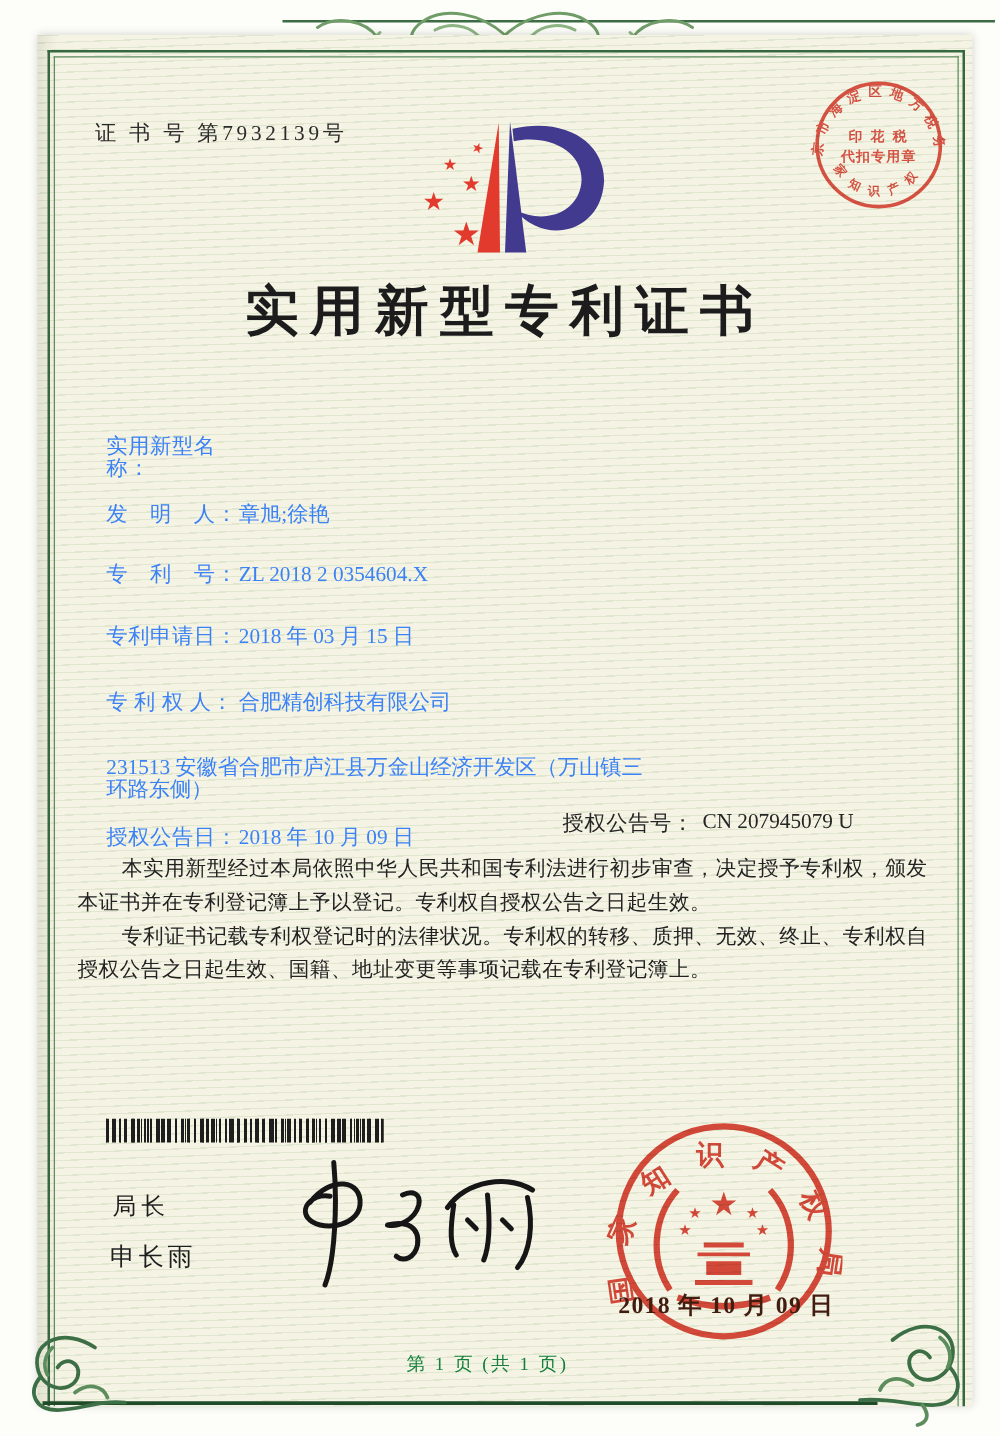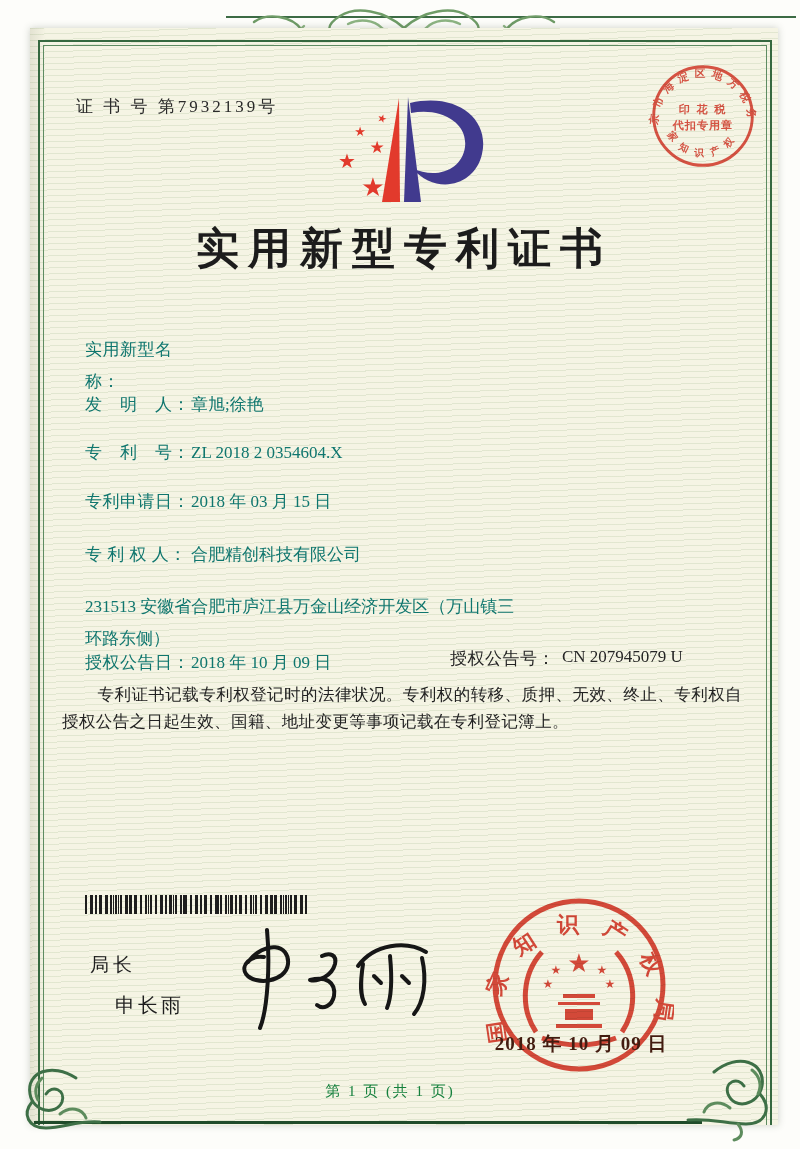--- a/index.html
+++ b/index.html
@@ -22,37 +22,37 @@
     box-shadow:0 0 7px rgba(60,70,50,.25);
   }
   .frame-outer{position:absolute;top:12px;left:8px;right:6px;bottom:0;
     border-top:2px solid #35683f;border-left:2px solid #35683f;border-right:2px solid #35683f;}
   .frame-inner{position:absolute;top:17px;left:13px;right:11px;bottom:0;
     border-top:1px solid #5e8c62;border-left:1px solid #5e8c62;border-right:1px solid #5e8c62;}
   
   .cert-no{position:absolute;left:76px;top:95px;font-size:17px;letter-spacing:3px;color:#2a2a2a;}
   .title{position:absolute;left:30px;top:220px;width:748px;text-align:center;
     font-size:43px;font-weight:bold;letter-spacing:9px;color:#1c1c1c;}
-  .field-row{position:absolute;left:85px;display:flex;font-size:17px;line-height:32px;color:#0f766e;}
+  .field-row{position:absolute;left:85px;display:flex;font-size:17px;line-height:18px;color:#3b82f6;margin-top:14px;}
   .flabel{flex:none;width:106px;letter-spacing:.5px;}
   .fvalue{margin-left:0;}
   .addr .fvalue{width:445px;}
   .grant-right{position:absolute;left:450px;top:647px;display:flex;font-size:17px;color:#252525;}
   .paras{position:absolute;left:62px;top:681px;width:680px;font-size:16.5px;
     line-height:27px;letter-spacing:.4px;text-align:justify;color:#222;}
   .paras p{margin:0;text-indent:2.15em;}
   .barcode{position:absolute;left:85px;top:895px;width:222px;height:19px;
     background-image:
       repeating-linear-gradient(90deg,#1d1d1d 0 2px,rgba(0,0,0,0) 2px 5px),
       repeating-linear-gradient(90deg,#1d1d1d 0 1px,rgba(0,0,0,0) 1px 7px),
       repeating-linear-gradient(90deg,#1d1d1d 0 1px,rgba(0,0,0,0) 1px 11px);}
   .director-title{position:absolute;left:90px;top:952px;font-size:19px;letter-spacing:4px;
     font-family:"Liberation Sans","DejaVu Sans",sans-serif;color:#1e1e1e;text-align:right;}
   .director-name{position:absolute;left:88px;top:992px;font-size:20px;letter-spacing:3px;
-    font-family:"Liberation Sans","DejaVu Sans",sans-serif;color:#1e1e1e;margin-left:27px;}
+    font-family:"Liberation Sans","DejaVu Sans",sans-serif;color:#1e1e1e;}
   .signature{position:absolute;left:210px;top:922px;width:240px;height:115px;}
   .tax-stamp{position:absolute;left:645px;top:58px;width:116px;height:116px;
     mix-blend-mode:multiply;opacity:.85;}
   .office-seal{position:absolute;left:484px;top:890px;width:190px;height:190px;
     mix-blend-mode:multiply;opacity:.9;}
   .seal-date{position:absolute;left:492px;top:1031px;width:178px;text-align:center;
     font-size:19px;letter-spacing:1px;color:#431c10;font-weight:bold;z-index:5;}
   .logo{position:absolute;left:300px;top:96px;width:200px;height:124px;}
   .footer{position:absolute;left:16px;top:1082px;width:748px;text-align:center;
     font-size:15px;letter-spacing:2px;color:#15803d;}
@@ -142,20 +142,21 @@
 <div class="field-row" style="top:647px">
   <span class="flabel">授权公告日：</span>
   <span class="fvalue">2018 年 10 月 09 日</span>
 </div>
 <div class="grant-right">
   <span class="flabel" style="width:112px">授权公告号：</span>
   <span class="fvalue">CN 207945079 U</span>
 </div>
 
 <div class="paras">
+  <p>本实用新型经过本局依照中华人民共和国专利法进行初步审查，决定授予专利权，颁发本证书并在专利登记簿上予以登记。专利权自授权公告之日起生效。</p>
   <p>专利证书记载专利权登记时的法律状况。专利权的转移、质押、无效、终止、专利权自授权公告之日起生效、国籍、地址变更等事项记载在专利登记簿上。</p>
 </div>
 
 <div class="barcode"></div>
 
 <div class="director-title">局长</div>
 <div class="director-name">申长雨</div>
 
 <svg class="signature" viewBox="0 0 240 115">
   <g fill="none" stroke="#161616" stroke-width="4" stroke-linecap="round" stroke-linejoin="round">

